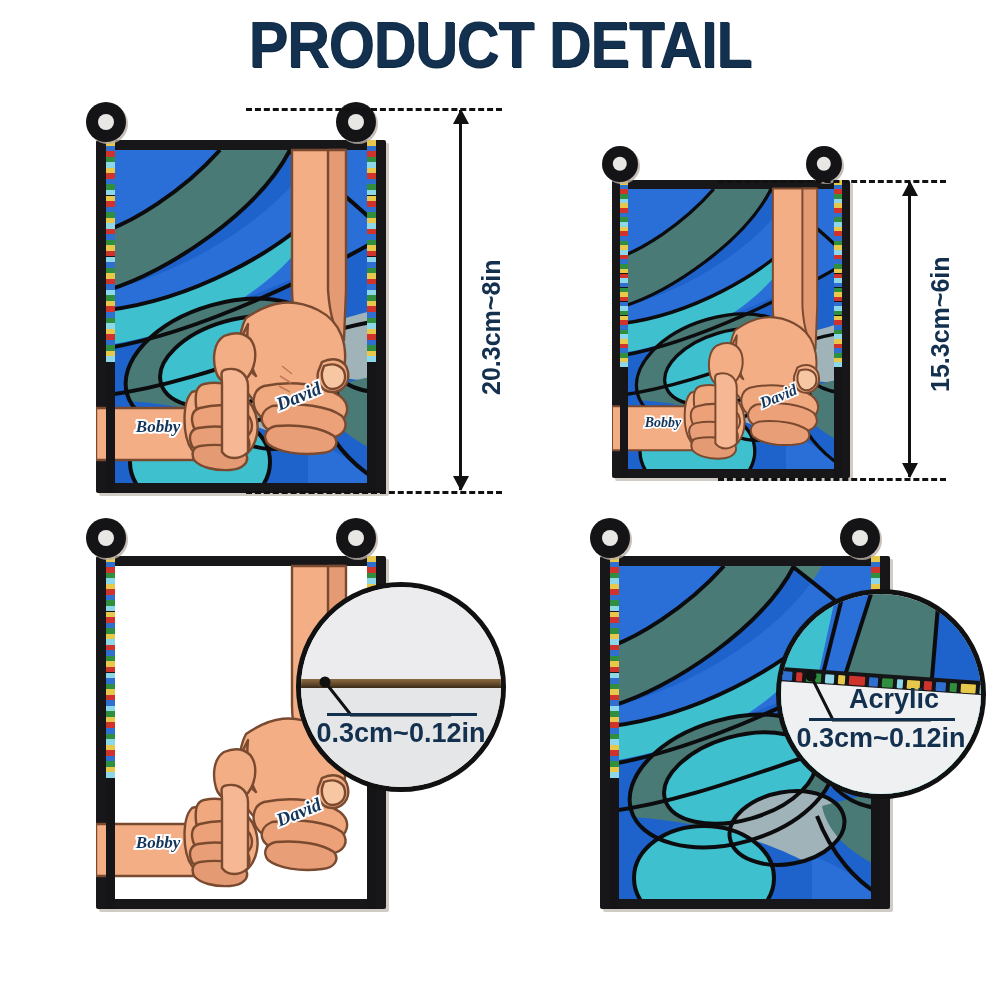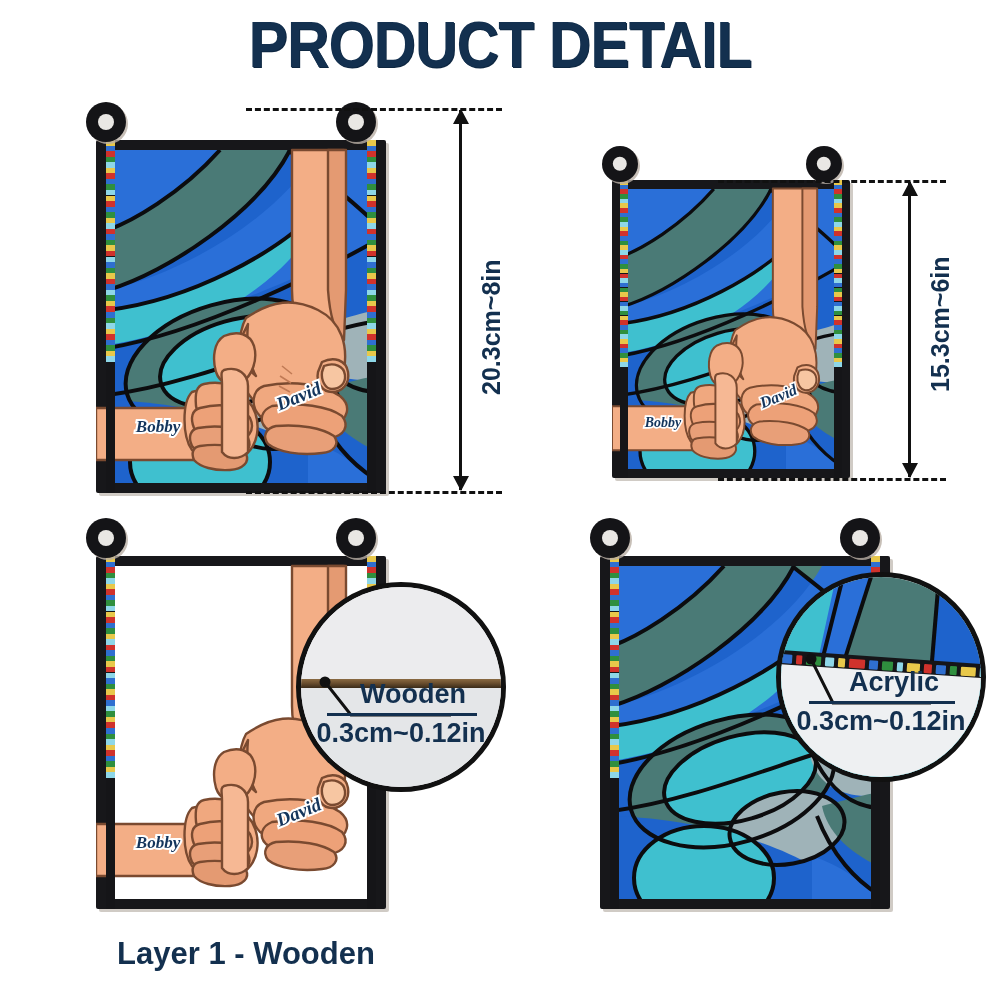--- a/index.html
+++ b/index.html
@@ -567,21 +567,20 @@
 
   <div class="magnifier" style="left:296px;top:582px;width:200px;height:200px;">
     <div class="mag-inner">
       <div class="mag-wood-top"></div>
       <div class="mag-wood-edge"></div>
       <div class="mag-wood-bot"></div>
       <svg viewBox="0 0 200 200" style="position:absolute;inset:0;width:100%;height:100%;">
         <circle cx="24" cy="95" r="5.5" fill="#111"></circle>
         <polyline points="24,95 50,128 150,128" fill="none" stroke="#111" stroke-width="3"></polyline>
       </svg>
-      <div class="mag-text mag-title" style="top:92px;left:24px;">Wooden</div>
       <div class="mag-rule" style="left:26px;top:126px;width:150px;"></div>
       <div class="mag-text mag-sub" style="top:131px;">0.3cm~0.12in</div>
     </div>
   </div>
 
   <div class="plaque" id="p4" style="left:600px;top:556px;width:290px;height:353px;">
     <div class="board"></div>
     <div class="glass" style="left:12px;top:10px;width:266px;height:333px;">
       <svg class="art" viewBox="0 0 266 333" preserveAspectRatio="none">
         <rect x="0" y="0" width="266" height="333" fill="#1e63cc"></rect>
@@ -696,21 +695,21 @@
         <i style="background: rgb(208, 50, 44); height: 1.55%; margin-top: 0.95%;"></i>
         <i style="background: rgb(47, 111, 208); height: 1.55%; margin-top: 0.95%;"></i>
         <i style="background: rgb(47, 143, 62); height: 1.55%; margin-top: 0.95%;"></i>
         <i style="background: rgb(232, 200, 74); height: 1.55%; margin-top: 0.95%;"></i>
         <i style="background: rgb(142, 215, 232); height: 1.55%; margin-top: 0.95%;"></i>
       </div>
     <div class="grommet" style="left:-10px;top:-38px;width:40px;height:40px;"></div>
     <div class="grommet" style="right:10px;top:-38px;width:40px;height:40px;"></div>
   </div>
 
-  <div class="magnifier" style="left:776px;top:572px;width:200px;height:200px;">
+  <div class="magnifier" style="left:776px;top:589px;width:200px;height:200px;">
     <div class="mag-inner">
       <div class="mag-acr-glass">
         <svg viewBox="0 0 200 200" preserveAspectRatio="none" style="width:100%;height:100%;display:block;">
           <rect width="200" height="200" fill="#4a7a76"></rect>
           <path d="M0,0 L60,0 L40,95 L0,95 Z" fill="#3fc0cf"></path>
           <path d="M55,0 L90,0 L60,92 L35,92 Z" fill="#2a6fd8"></path>
           <path d="M160,0 L200,0 L200,95 L150,95 Z" fill="#1e63cc"></path>
           <path d="M0,96 L200,96 L200,200 L0,200 Z" fill="#3fc0cf"></path>
           <g stroke="#0c0c0e" stroke-width="4" fill="none">
             <path d="M62,0 L38,96"></path>
@@ -741,15 +740,14 @@
       <svg viewBox="0 0 200 200" style="position:absolute;inset:0;width:100%;height:100%;">
         <circle cx="30" cy="82" r="5.5" fill="#111"></circle>
         <polyline points="30,82 52,126 150,126" fill="none" stroke="#111" stroke-width="3"></polyline>
       </svg>
       <div class="mag-text mag-title" style="top:90px;left:26px;">Acrylic</div>
       <div class="mag-rule" style="left:28px;top:124px;width:146px;"></div>
       <div class="mag-text mag-sub" style="top:129px;">0.3cm~0.12in</div>
     </div>
   </div>
 
-  <div class="caption" style="left:96px;top:936px;width:300px;">Layer 1 - Wooden</div>
 
 </div>
 
 </body></html>

